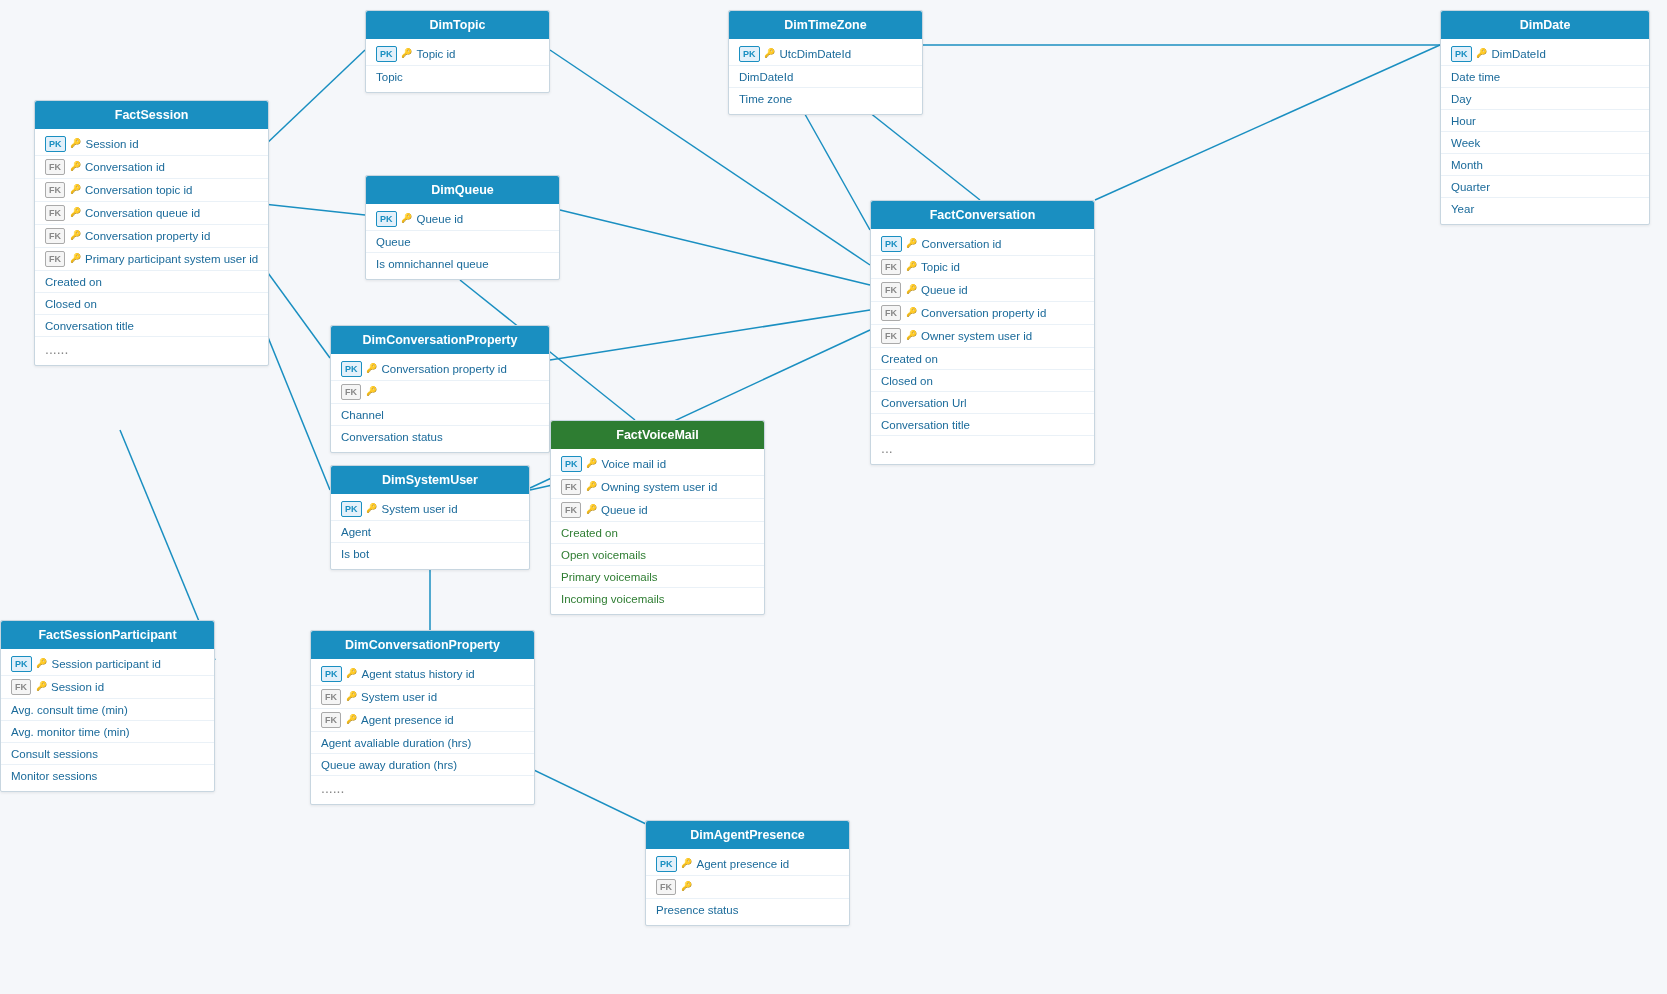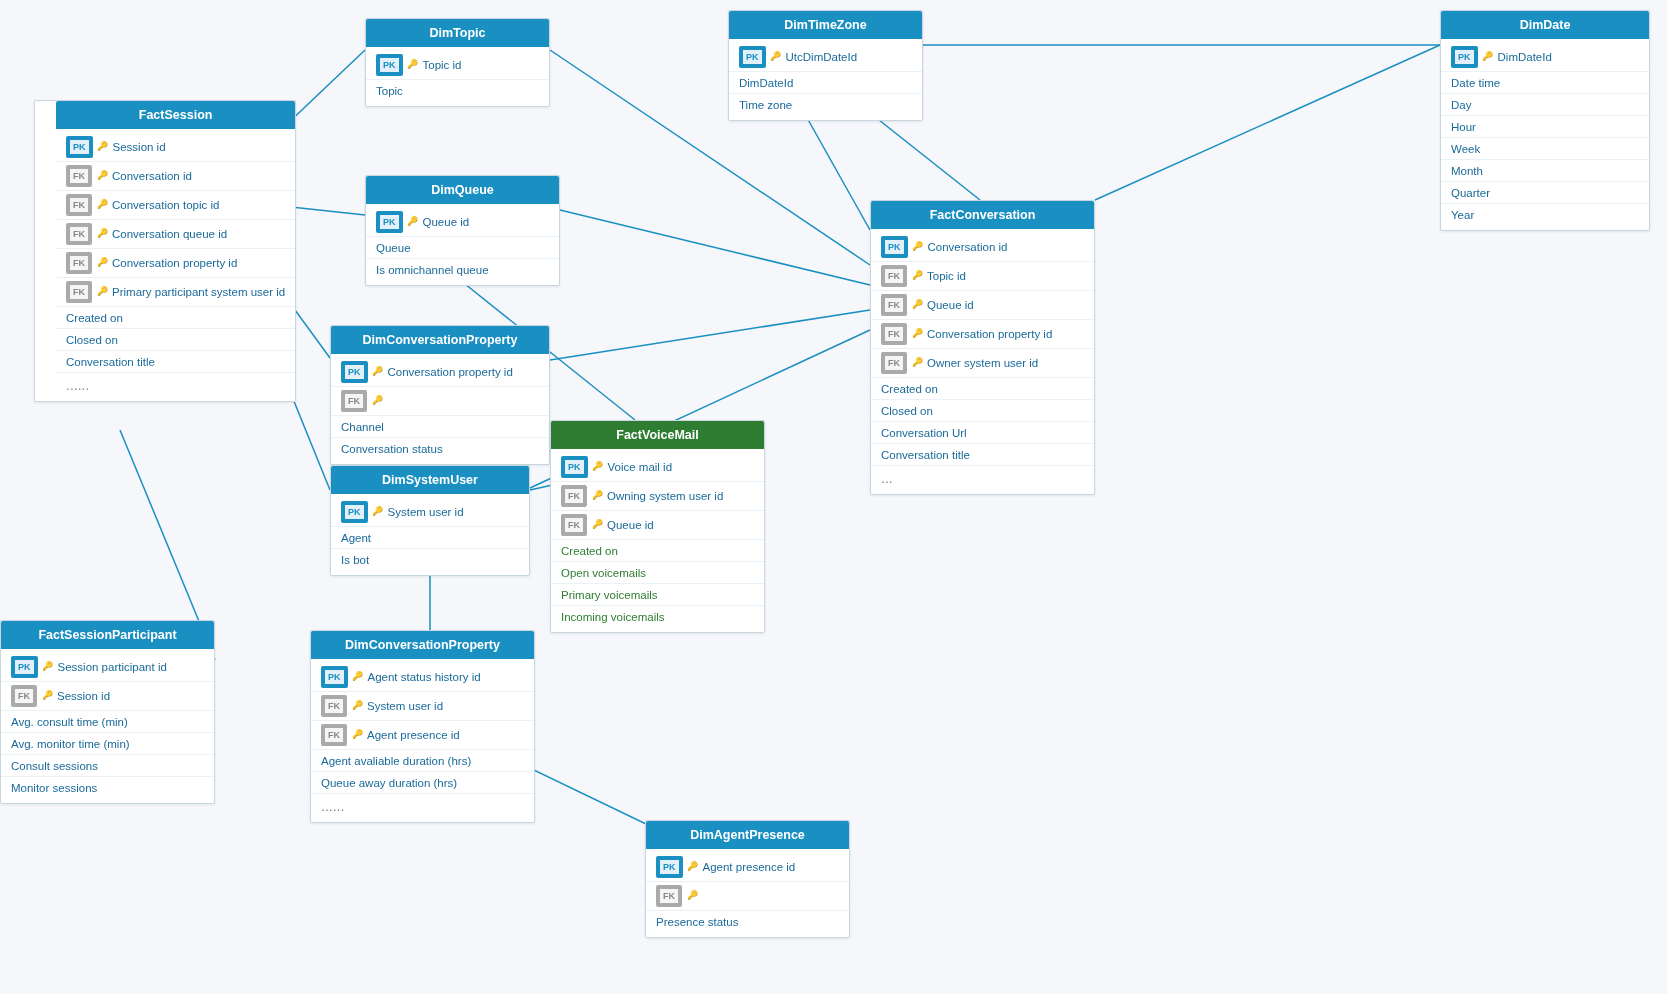--- a/index.html
+++ b/index.html
@@ -48,21 +48,21 @@
       font-size: 11.5px;
       min-height: 22px;
       border-bottom: 1px solid #eaf1f7;
     }
     .db-field:last-child { border-bottom: none; }
     .badge {
       font-size: 9px;
       font-weight: 700;
       color: #1a8fc1;
       background: #e3f0fa;
-      border: 4px solid #14b8a6;
+      border: 1px solid #14b8a6;
       border-radius: 2px;
       padding: 0 3px;
       margin-right: 5px;
       line-height: 14px;
       min-width: 18px;
       text-align: left;
     }
     .badge.pk { color: #1a8fc1; border-color: #1a8fc1; }
     .badge.fk { color: #888; border-color: #aaa; background: #f5f5f5; }
     .key-icon {
@@ -121,21 +121,21 @@
     <line class="connector-line" x1="215" y1="660" x2="120" y2="430"></line>
 
     <line class="connector-line" x1="430" y1="630" x2="430" y2="545"></line>
 
     <line class="connector-line" x1="430" y1="720" x2="700" y2="850"></line>
 
     <line class="connector-line" x1="980" y1="200" x2="797" y2="55"></line>
     <line class="connector-line" x1="1095" y1="200" x2="1440" y2="45"></line>
   </svg>
 
-<div class="db-table" style="left: 34px; top: 100px; min-width: 210px; padding-left: 21px;">
+<div class="db-table" style="left: 34px; top: 100px; min-width: 210px;">
       <div class="db-table-header">FactSession</div>
       <div class="db-table-body">
         <div class="db-field">
           <span class="badge pk">PK</span>
           <span class="key-icon" style="font-size: 9px;">🔑</span>
           <span>Session id</span>
         </div>
         <div class="db-field">
           <span class="badge fk">FK</span>
           <span class="key-icon fk" style="font-size: 9px;">🔑</span>
@@ -166,21 +166,21 @@
         </div>
         <div class="db-field">
           <span>Closed on</span>
         </div>
         <div class="db-field">
           <span>Conversation title</span>
         </div>
         <div class="dots">......</div>
       </div>
     </div>
-    <div class="db-table" style="left: 365px; top: 10px; min-width: 185px; margin-top: 8px;">
+    <div class="db-table" style="left: 365px; top: 10px; min-width: 185px;">
       <div class="db-table-header">DimTopic</div>
       <div class="db-table-body">
         <div class="db-field">
           <span class="badge pk">PK</span>
           <span class="key-icon" style="font-size: 9px;">🔑</span>
           <span>Topic id</span>
         </div>
         <div class="db-field">
           <span>Topic</span>
         </div>

